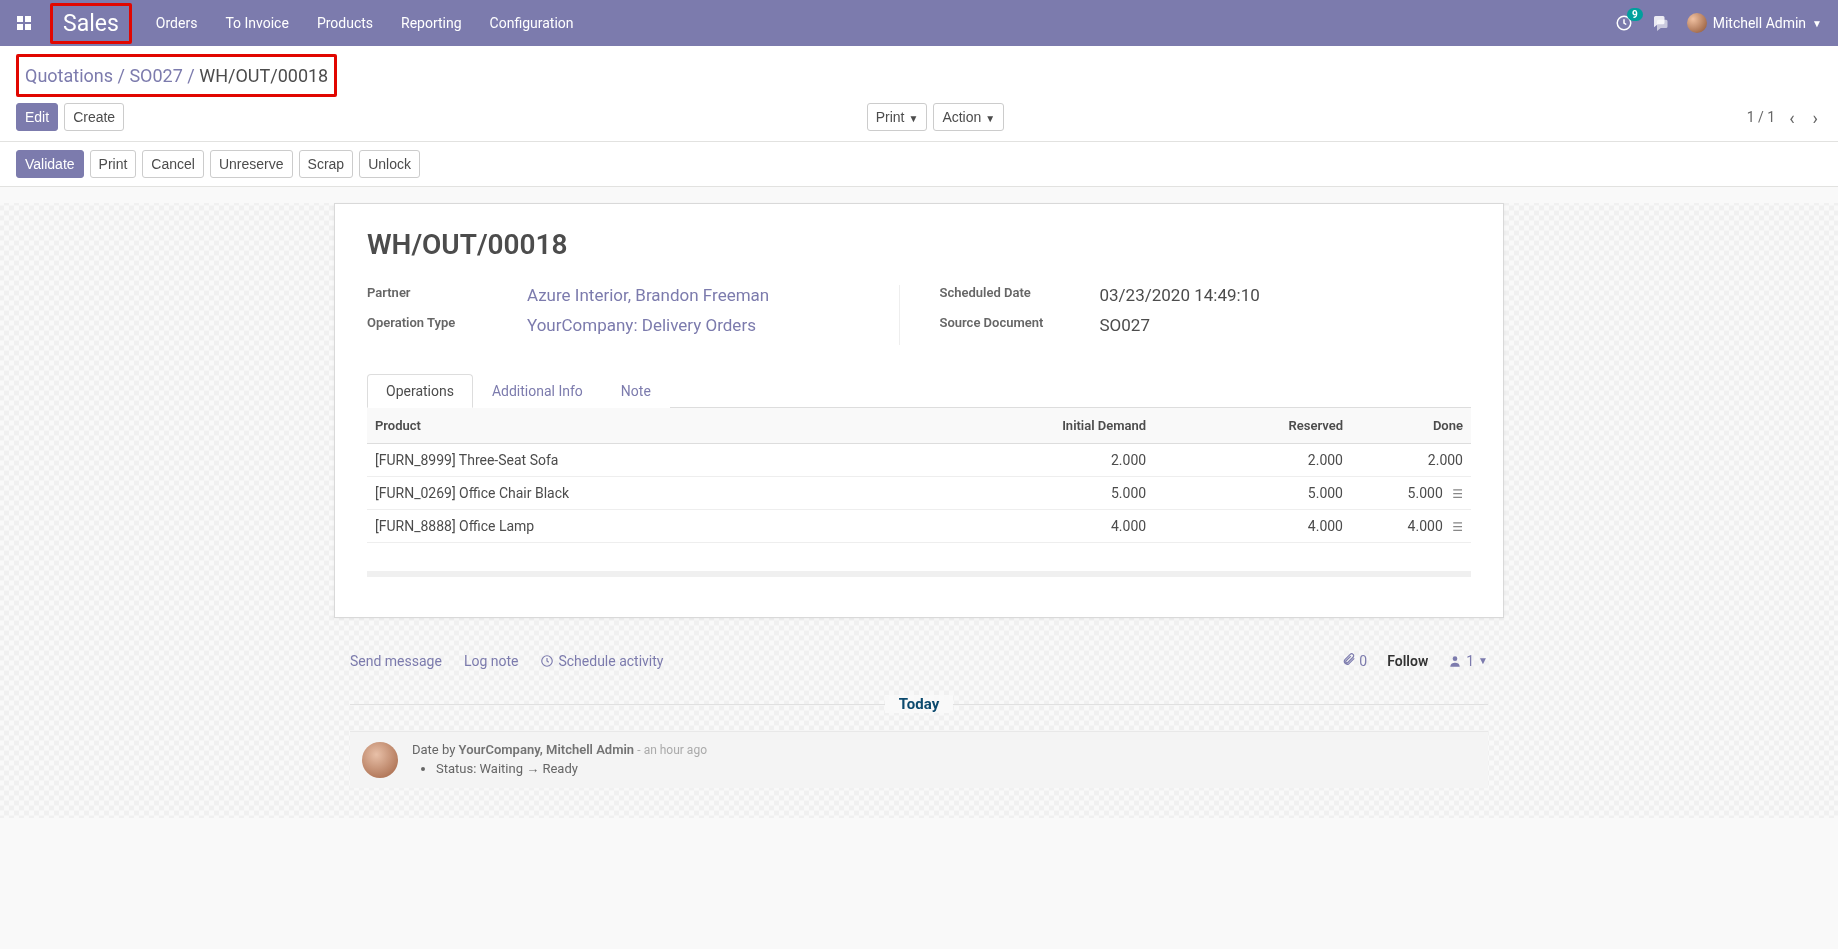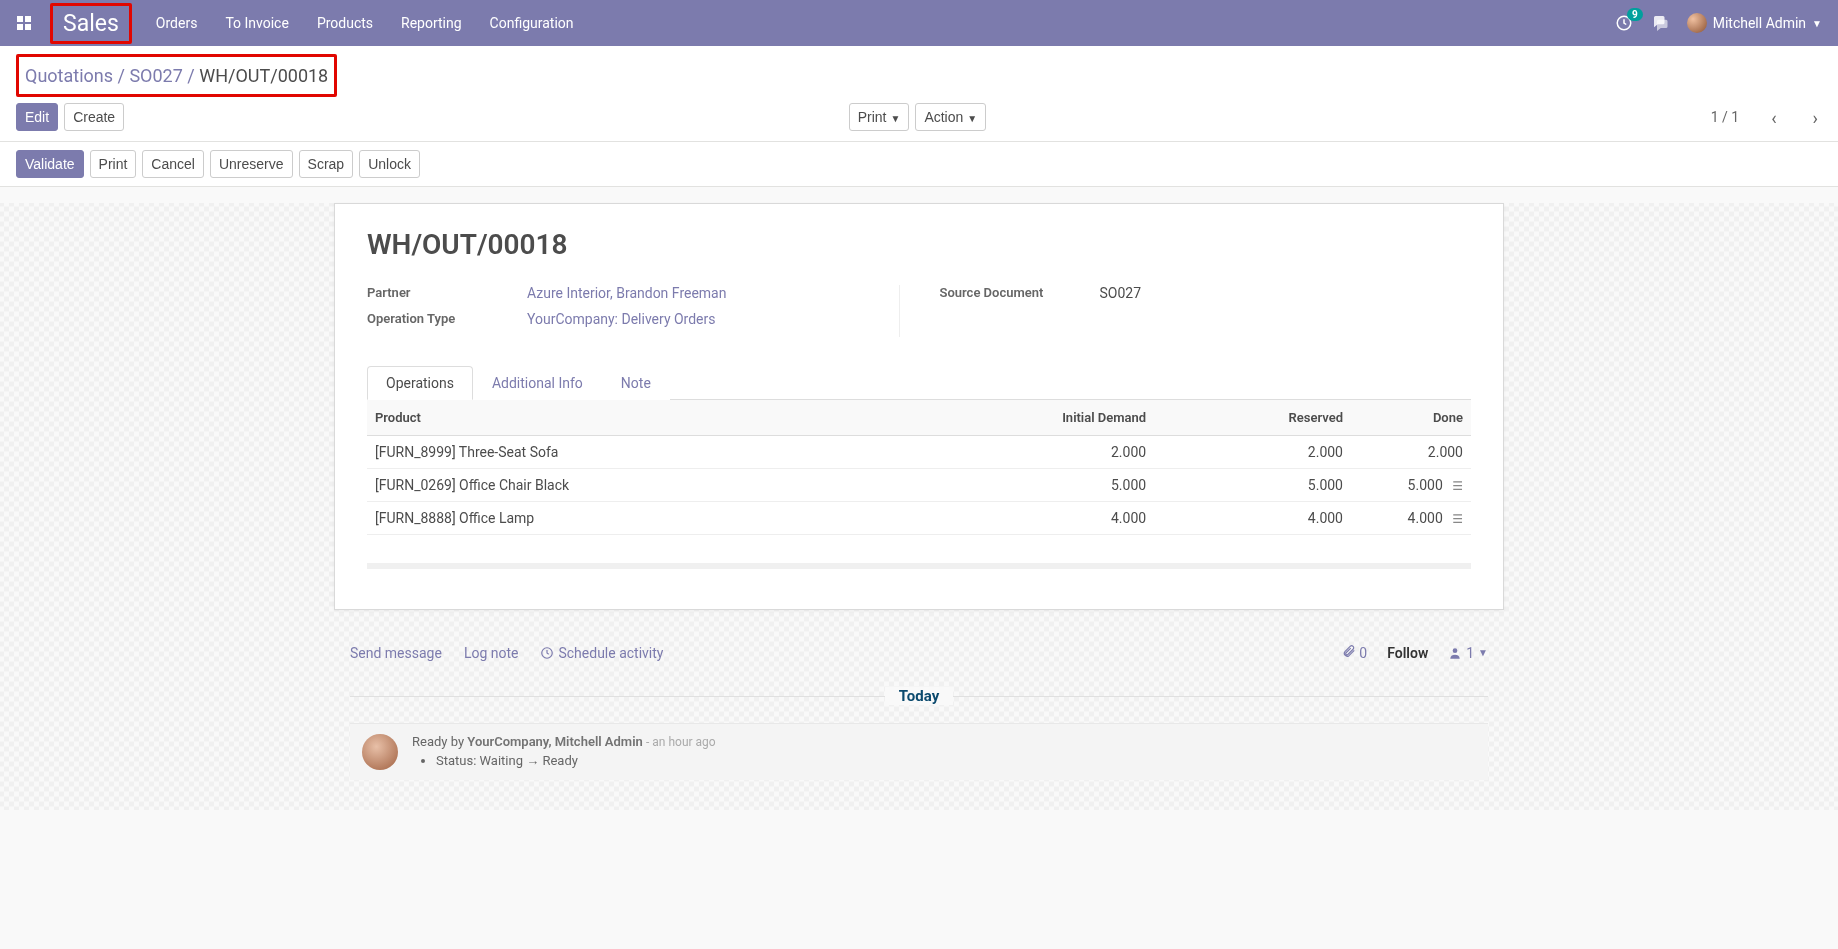--- a/index.html
+++ b/index.html
@@ -15,21 +15,21 @@
 .user-menu { display: flex; align-items: center; gap: 6px; cursor: pointer; }
 .avatar { width: 20px; height: 20px; border-radius: 50%; background: radial-gradient(circle at 30% 30%, #f0c0a0, #8a5030); display: inline-block; }
 .caret { font-size: 10px; color: #fff; }
 
 .control-panel { background: #fff; border-bottom: 1px solid #e2e2e0; padding: 8px 16px 10px; }
 .breadcrumb { font-size: 18px; color: #7c7bad; display: inline-block; padding: 8px 6px; margin-bottom: 6px; }
 .breadcrumb .active { color: #4c4c4c; }
 .cp-row { display: flex; align-items: center; }
 .cp-left { display: flex; gap: 6px; align-items: center; }
 .cp-center { flex: 1; display: flex; justify-content: center; gap: 6px; }
-.cp-right { display: flex; align-items: center; gap: 28px; color: #666; }
+.cp-right { display: flex; align-items: center; gap: 10px; color: #666; }
 .btn { border: 1px solid #ccc; background: #fff; padding: 5px 8px; font-size: 14px; cursor: pointer; border-radius: 3px; color: #4c4c4c; }
 .btn-primary { background: #7c7bad; color: #fff; border-color: #7c7bad; }
 .btn .dd-caret { font-size: 10px; margin-left: 4px; }
 .pager-arrow { font-size: 18px; color: #666; cursor: pointer; padding: 0 4px; }
 
 .action-bar { background: #fff; border-bottom: 1px solid #e2e2e0; padding: 8px 16px; display: flex; align-items: center; }
 .action-bar .btn { margin-right: 6px; }
 .status-bar { margin-left: auto; display: flex; }
 .status-step { position: relative; padding: 6px 18px 6px 24px; font-size: 13px; color: #aaa; background: #fff; border: 1px solid #e2e2e0; border-left: none; }
 .status-step:first-child { border-left: 1px solid #e2e2e0; }
@@ -39,21 +39,21 @@
 .status-step:last-child::after, .status-step:last-child::before { display: none; }
 
 .content-bg { background: repeating-conic-gradient(#f0f0f0 0% 25%, #f9f9f9 0% 50%) 50% / 10px 10px; padding: 0 0 30px; }
 .sheet { background: #fff; border: 1px solid #d9d9d9; max-width: 1170px; margin: 16px auto 0; padding: 24px 32px 40px; box-shadow: 0 1px 3px rgba(0,0,0,0.05); }
 .sheet h1 { font-size: 28px; font-weight: 600; color: #4c4c4c; margin-bottom: 24px; }
 .form-grid { display: flex; gap: 40px; margin-bottom: 28px; }
 .form-col { flex: 1; border-right: 1px solid #eee; padding-right: 44px; }
 .form-col:last-child { border-right: none; }
 .form-row { display: flex; margin-bottom: 10px; }
 .form-label { width: 160px; font-weight: 600; color: #666; font-size: 13px; }
-.form-val { color: #4c4c4c; font-size: 14px; }
+.form-val { color: #4c4c4c; font-size: 17px; }
 .form-val.link { color: #7c7bad; }
 
 .tabs { border-bottom: 1px solid #ddd; display: flex; }
 .tab { padding: 8px 18px; font-size: 14px; color: #7c7bad; cursor: pointer; border: 1px solid transparent; position: relative; bottom: -1px; background: #fff; }
 .tab.active { color: #4c4c4c; border: 1px solid #ddd; border-bottom: 1px solid #fff; border-radius: 4px 4px 0 0; }
 
 .data-table { width: 100%; border-collapse: collapse; margin-top: 0; }
 .data-table th { text-align: left; font-weight: 600; font-size: 13px; color: #4c4c4c; padding: 10px 8px; border-bottom: 1px solid #ddd; background: #f9f9f9; }
 .data-table th.num, .data-table td.num { text-align: right; }
 .data-table td { padding: 8px 8px; font-size: 14px; color: #4c4c4c; border-bottom: 1px solid #eee; }
@@ -161,20 +161,24 @@
           <div class="form-label">Partner</div>
           <div class="form-val link">Azure Interior, Brandon Freeman</div>
         </div>
         <div class="form-row">
           <div class="form-label">Operation Type</div>
           <div class="form-val link">YourCompany: Delivery Orders</div>
         </div>
       </div>
       <div class="form-col">
         <div class="form-row">
+          <div class="form-label">Scheduled Date</div>
+          <div class="form-val">03/23/2020 14:49:10</div>
+        </div>
+        <div class="form-row">
           <div class="form-label">Source Document</div>
           <div class="form-val">SO027</div>
         </div>
       </div>
     </div>
 
     <div class="tabs">
       <div class="tab active">Operations</div>
       <div class="tab">Additional Info</div>
       <div class="tab">Note</div>
@@ -239,21 +243,21 @@
             </svg>
           <span>1</span>
           <span style="font-size:10px;color:#7c7bad">▼</span>
         </span>
       </div>
     </div>
     <div class="chatter-divider"><span>Today</span></div>
     <div class="message">
       <div class="msg-avatar"></div>
       <div class="msg-body">
-        <span>Ready by </span><span class="author">YourCompany, Mitchell Admin</span>
+        <span>Date by </span><span class="author">YourCompany, Mitchell Admin</span>
         <span class="meta"> - <span>an hour ago</span></span>
         <ul class="bullet">
           <li>
             <span>Status: </span><span>Waiting</span>
             <span class="arrow-icon">→</span>
             <span>Ready</span>
           </li>
         </ul>
       </div>
     </div>

